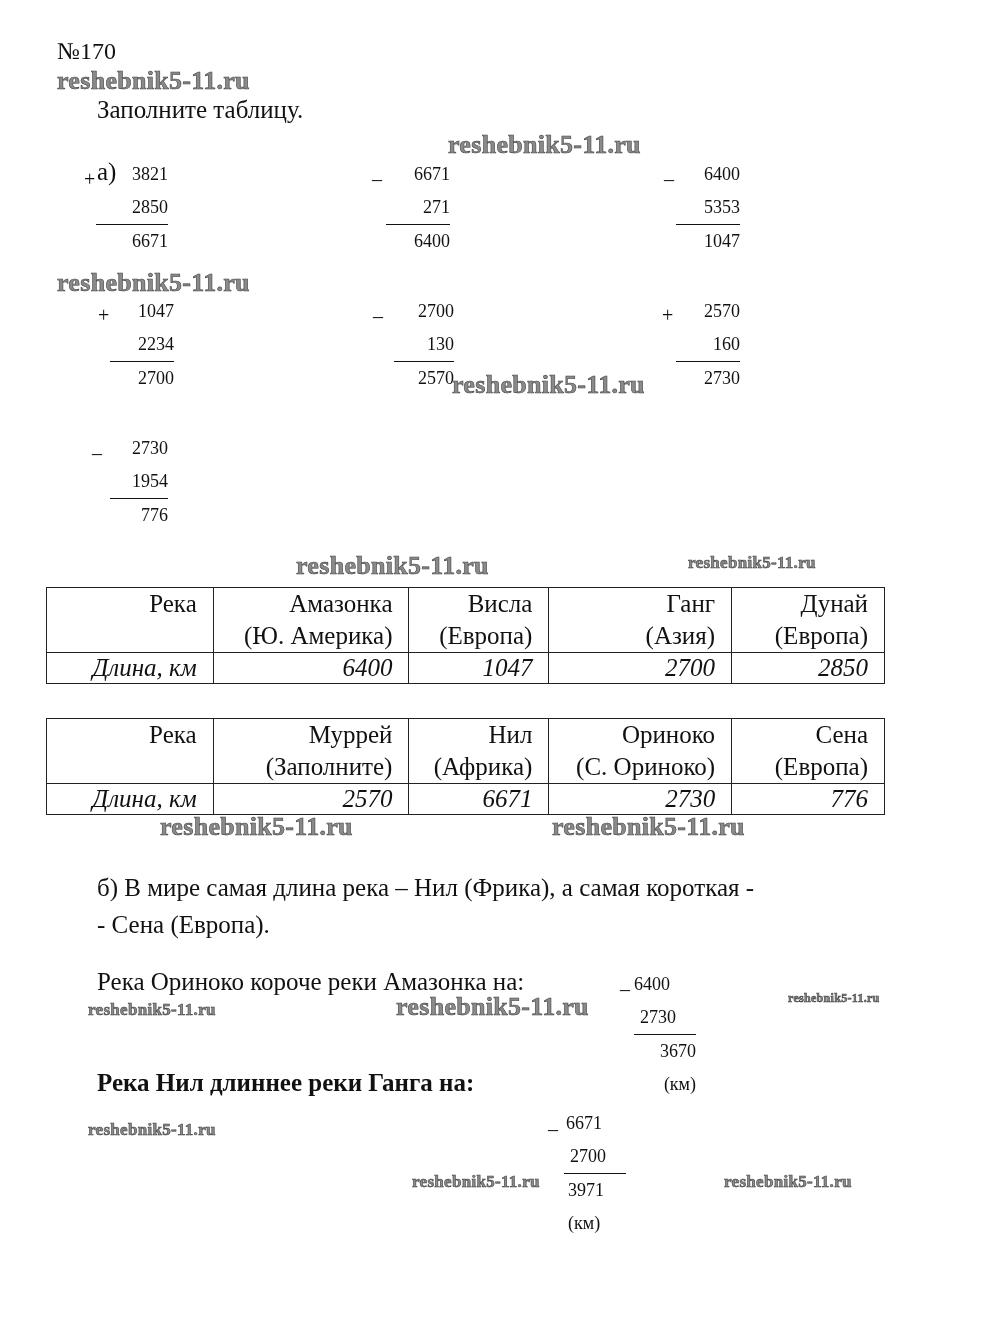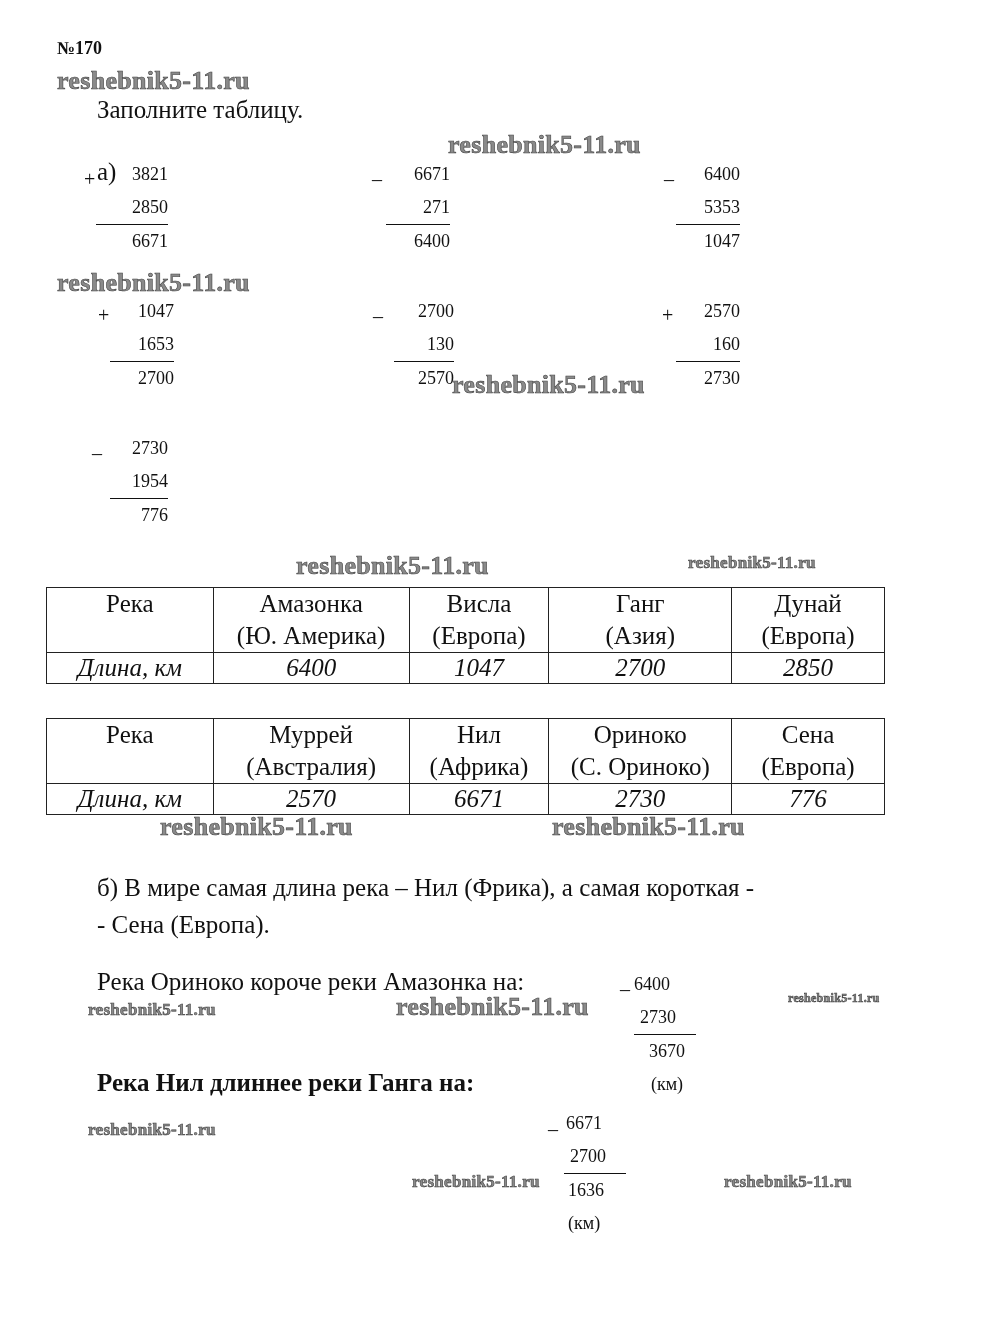--- a/index.html
+++ b/index.html
@@ -1,31 +1,31 @@
 <!DOCTYPE html>
 <html><head>
 <meta charset="utf-8">
 <style>
   html, body { margin:0; padding:0; background:#ffffff; }
   body { width:984px; height:1317px; position:relative; overflow:hidden;
          font-family:"Liberation Serif", "DejaVu Serif", serif; color:#111; }
   .abs { position:absolute; white-space:nowrap; }
-  .title { font-weight:bold; font-size:18px; }
+  .title { font-weight:normal; font-size:24px; }
   .txt { font-size:25px;margin-left:40px; }
   .wm { font-family:"Liberation Serif", serif; font-weight:bold; color:#8a8a8a;
         -webkit-text-stroke:0.6px #444; letter-spacing:0.3px; }
   .wm-lg { font-size:26px; }
   .wm-sm { font-size:17px; }
   .col { position:absolute; }
   .col .row { height:33px; line-height:33px; text-align:right; font-size:18px; }
   .col .uline { border-bottom:1.5px solid #111; }
   .sign { position:absolute; font-size:20px; }
   table.rt { position:absolute; border-collapse:collapse; font-size:25px; }
-  table.rt td { border:1.5px solid #222; text-align:center; vertical-align:top;
-                padding:0 4px; line-height:32px; }
+  table.rt td { border:1.5px solid #222; text-align:right; vertical-align:top;
+                padding:0 16px; line-height:32px; }
   table.rt td.hdr { height:64px; }
   table.rt td.val { height:30px; line-height:30px;font-style:italic; }
 </style>
 </head>
 <body>
 
 <div class="abs title" style="left:57px;top:38px;">№170</div>
 <div class="abs wm wm-lg" style="left:57px;top:66px;">reshebnik5-11.ru</div>
 <div class="abs txt" style="left:57px;top:96px;">Заполните таблицу.</div>
 <div class="abs wm wm-lg" style="left:448px;top:130px;">reshebnik5-11.ru</div>
@@ -58,21 +58,21 @@
     <div class="row">1047</div>
   </div>
 </div>
 
 <div class="abs wm wm-lg" style="left:57px;top:268px;">reshebnik5-11.ru</div>
 
 <div>
   <div class="sign" style="left:98px;top:304px;">+</div>
   <div class="col" style="left:110px;top:295px;width:64px;">
     <div class="row">1047</div>
-    <div class="row uline">1653</div>
+    <div class="row uline">2234</div>
     <div class="row">2700</div>
   </div>
 </div>
 
 <div>
   <div class="sign" style="left:373px;top:297px;">_</div>
   <div class="col" style="left:394px;top:295px;width:60px;">
     <div class="row">2700</div>
     <div class="row uline">130</div>
     <div class="row">2570</div>
@@ -146,21 +146,21 @@
       <col style="width:196px">
       <col style="width:140px">
       <col style="width:183px">
       <col style="width:153px">
     </colgroup>
   <tbody>
       <tr>
     <td class="hdr">Река</td>
     <td class="hdr">
           <div>Муррей</div>
-          <div>(Австралия)</div>
+          <div>(Заполните)</div>
         </td>
     <td class="hdr">
           <div>Нил</div>
           <div>(Африка)</div>
         </td>
     <td class="hdr">
           <div>Ориноко</div>
           <div>(С. Ориноко)</div>
         </td>
     <td class="hdr">
@@ -186,28 +186,28 @@
 
 <div class="abs txt" style="left:57px;top:968px;">Река Ориноко короче реки Амазонка на:</div>
 <div class="abs wm wm-sm" style="left:88px;top:1000px;">reshebnik5-11.ru</div>
 <div class="abs wm wm-lg" style="left:396px;top:992px;">reshebnik5-11.ru</div>
 <div class="abs wm" style="left:788px;top:991px;font-size:12px;">reshebnik5-11.ru</div>
 <div>
   <div class="sign" style="left:620px;top:970px;">_</div>
   <div class="col" style="left:634px;top:968px;width:62px;">
     <div class="row" style="text-align:left">6400</div>
     <div class="row uline" style="text-align:left;padding-left:6px">2730</div>
-    <div class="row" style="text-align:center;overflow:visible;padding-left:4px">3670 (км)</div>
+    <div class="row" style="text-align:right;overflow:visible;padding-left:4px">3670 (км)</div>
   </div>
 </div>
 
 <div class="abs txt" style="left:57px;top:1069px;font-weight:bold;">Река Нил длиннее реки Ганга на:</div>
 <div class="abs wm wm-sm" style="left:88px;top:1120px;">reshebnik5-11.ru</div>
 <div>
   <div class="sign" style="left:548px;top:1110px;">_</div>
   <div class="col" style="left:564px;top:1107px;width:62px;">
     <div class="row" style="text-align:left;padding-left:2px">6671</div>
     <div class="row uline" style="text-align:left;padding-left:6px">2700</div>
-    <div class="row" style="text-align:left;overflow:visible;padding-left:4px">1636 (км)</div>
+    <div class="row" style="text-align:left;overflow:visible;padding-left:4px">3971 (км)</div>
   </div>
 </div>
 <div class="abs wm wm-sm" style="left:412px;top:1172px;">reshebnik5-11.ru</div>
 <div class="abs wm wm-sm" style="left:724px;top:1172px;">reshebnik5-11.ru</div>
 
 </body></html>

